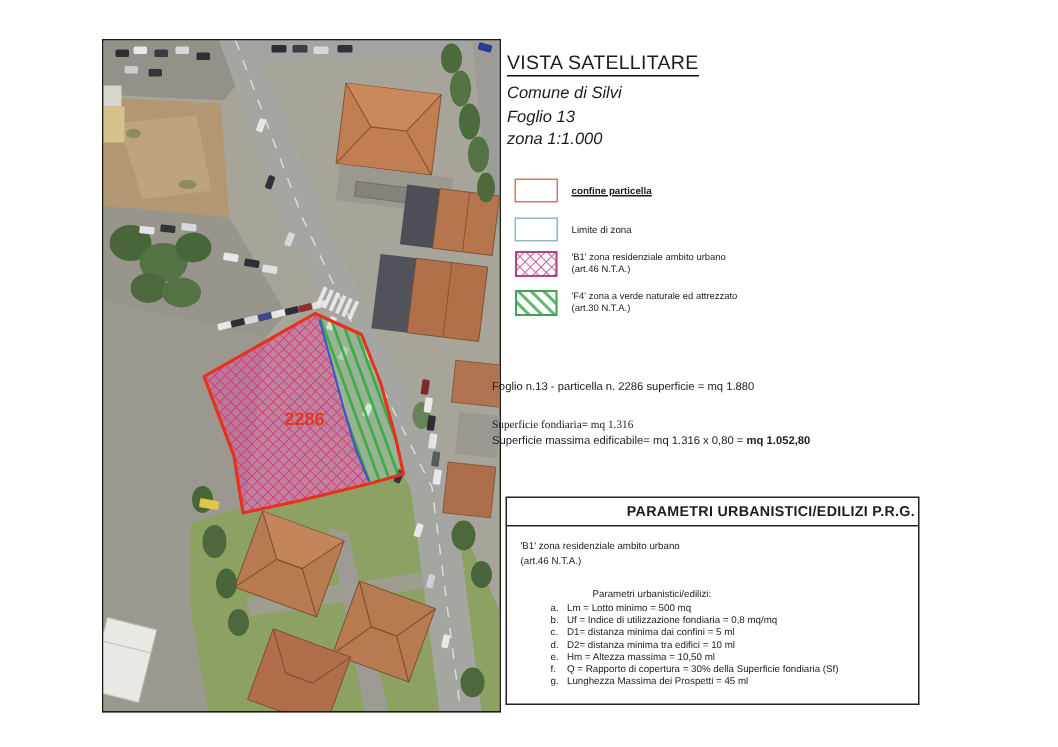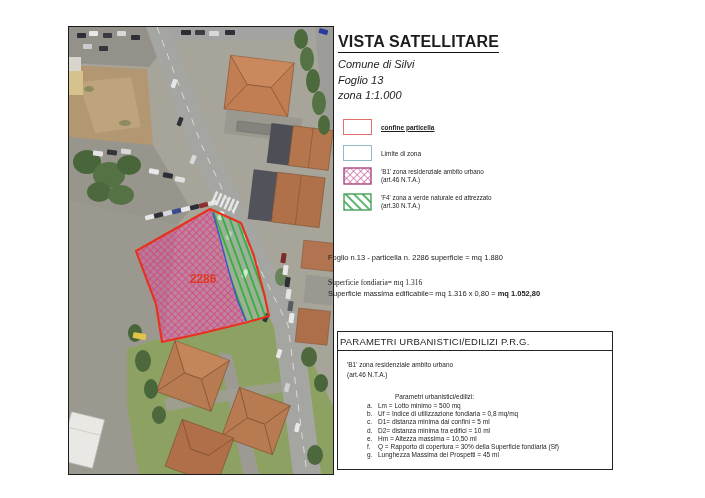--- a/index.html
+++ b/index.html
@@ -10,21 +10,21 @@
   
   .map-frame {
     position:absolute; left:33px; top:26px; width:264px; height:447px;
     border:1px solid #1b1b1b; background:#a7a499;margin-left:35px;
   }
   .map-frame svg { display:block; width:264px; height:447px; }
 
   
   .title-block { position:absolute; left:338px; top:33px; }
   .title-main {
-    font-size:16px; font-weight:bold; letter-spacing:.2px;
+    font-size:13px; font-weight:normal; letter-spacing:.2px;
     display:inline-block; border-bottom:1.6px solid #111; padding-bottom:1px;
   }
   .title-sub { font-size:11px; line-height:15.5px; margin-top:4px;font-style:italic; }
 
   .legend { position:absolute; left:343px; top:119px; }
   .legend-item { display:flex; align-items:center; }
   .li-1 { margin-bottom:10px; } .li-2 { margin-bottom:6px; } .li-3 { margin-bottom:8px; }
   .swatch { width:29px; height:16px; box-sizing:border-box; flex:0 0 auto; background:#fff; }
   .sw-red  { border:1.5px solid #e1706a; }
   .sw-blue { border:1.5px solid #92b8c8; }
@@ -35,21 +35,21 @@
 
   .info-block { position:absolute; left:328px; top:252px; font-size:7.5px; line-height:11px; }
   .info-gap { margin-top:14px;font-family:Liberation Serif, serif; }
   .b { font-weight:bold; }
 
   .param-box {
     position:absolute; left:337px; top:331px; width:276px; height:139px;
     border:1.2px solid #222; box-sizing:border-box; background:#fff;
   }
   .param-title {
-    text-align:left; font-weight:normal; font-size:9.5px;
+    text-align:right; font-weight:bold; font-size:9.5px;
     padding:4px 2px 3px; border-bottom:1.2px solid #222; letter-spacing:.2px;
   }
   .param-body { padding:9px 6px 0 9px; font-size:6.5px; line-height:9px; }
   .param-zone { line-height:9.5px; }
   .param-list-header { margin-top:13px; margin-left:48px; }
   .param-list { margin-top:1px; margin-left:20px; }
   .param-item { display:flex; line-height:8.2px; }
   .param-key { width:11px; flex:0 0 auto; }
 </style>
 </head>

